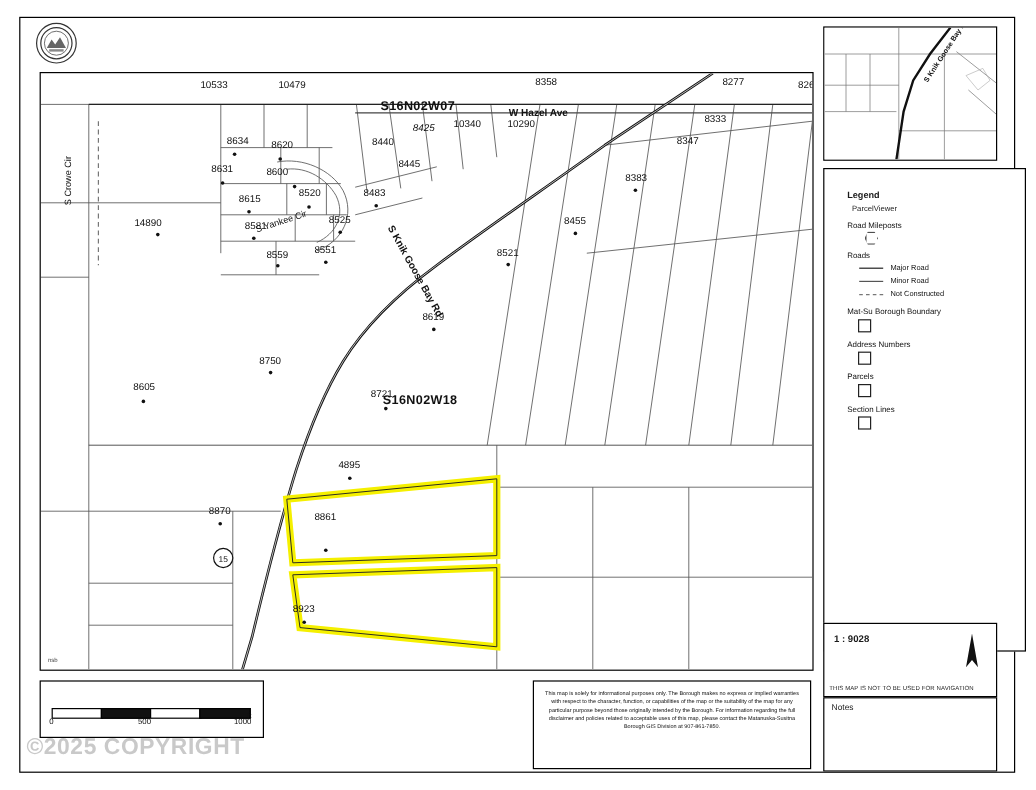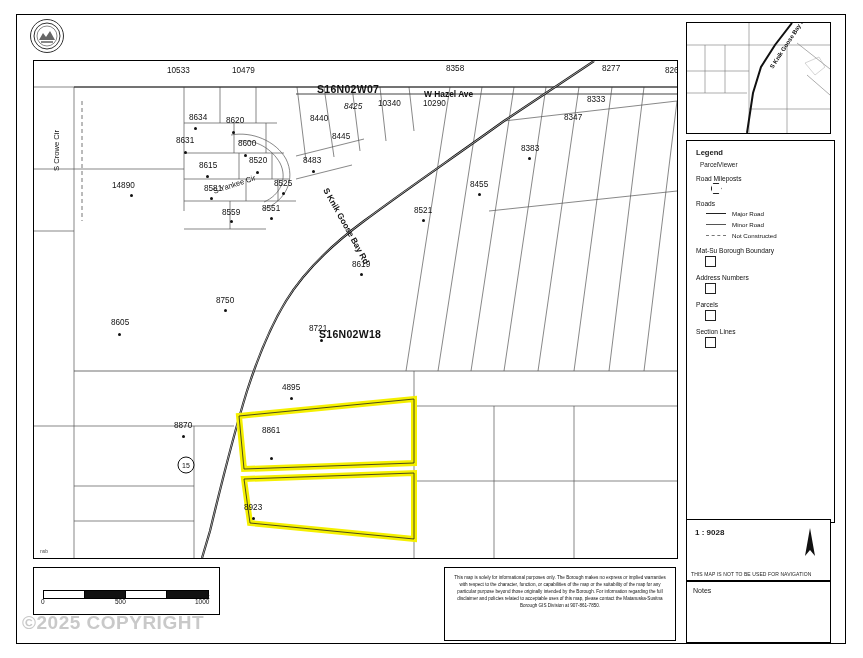--- a/index.html
+++ b/index.html
@@ -24,21 +24,21 @@
   .lbl.big{font-size:10.5px;font-weight:bold;letter-spacing:.3px;}
   .lbl.road{font-size:8.4px;font-weight:bold;}
   .dot{position:absolute;width:3px;height:3px;background:#111;border-radius:50%;}
 
   .mapcorner{position:absolute;left:6px;bottom:4px;font-size:5px;color:#444;}
 
   
   .inset{position:absolute;left:686px;top:22px;width:143px;height:110px;border:1px solid #000;background:#fff;overflow:hidden;}
 
   
-  .legend{position:absolute;left:686px;top:140px;width:143px;height:377px;border:1px solid #000;background:#fff;padding:2px;}
+  .legend{position:absolute;left:686px;top:140px;width:143px;height:377px;border:1px solid #000;background:#fff;padding:12px;}
   .legend-title{font-size:7.6px;font-weight:bold;margin:5px 0 4px 7px;}
   .legend-sub{font-size:6.4px;margin:0 0 3px 11px;color:#222;}
   .legend-grp{font-size:6.6px;margin:7px 0 2px 7px;color:#111;}
   .legend-row{display:flex;align-items:center;margin:2px 0 2px 16px;font-size:6.2px;color:#111;}
   .legend-row .swatch{width:22px;height:9px;margin-right:5px;display:flex;align-items:center;justify-content:center;}
   .hexmark{width:9px;height:9px;border:.9px solid #222;background:#fff;
            clip-path:polygon(25% 0,75% 0,100% 50%,75% 100%,25% 100%,0 50%);}
   .lineM{width:20px;height:0;border-top:1.6px solid #222;}
   .linem{width:20px;height:0;border-top:1px solid #555;}
   .lineNC{width:20px;height:0;border-top:1px dashed #777;}
@@ -198,21 +198,21 @@
     <div class="lbl" style="left:553px;top:34px;">8333</div>
     <div class="lbl" style="left:530px;top:52px;">8347</div>
     <div class="lbl" style="left:310px;top:41px;font-style:italic;">8425</div>
     <div class="lbl" style="left:344px;top:38px;">10340</div>
     <div class="lbl" style="left:389px;top:38px;">10290</div>
     <div class="lbl" style="left:276px;top:53px;">8440</div>
     <div class="lbl" style="left:298px;top:71px;">8445</div>
     <div class="lbl" style="left:155px;top:52px;">8634</div>
     <div class="lbl" style="left:192px;top:55px;">8620</div>
     <div class="lbl" style="left:142px;top:75px;">8631</div>
-    <div class="lbl" style="left:204px;top:78px;">8600</div>
+    <div class="lbl" style="left:188px;top:78px;">8600</div>
     <div class="lbl" style="left:165px;top:100px;">8615</div>
     <div class="lbl" style="left:215px;top:95px;">8520</div>
     <div class="lbl" style="left:269px;top:95px;">8483</div>
     <div class="lbl" style="left:170px;top:123px;">8581</div>
     <div class="lbl" style="left:240px;top:118px;">8525</div>
     <div class="lbl" style="left:487px;top:83px;">8383</div>
     <div class="lbl" style="left:436px;top:119px;">8455</div>
     <div class="lbl" style="left:188px;top:147px;">8559</div>
     <div class="lbl" style="left:228px;top:143px;">8551</div>
     <div class="lbl" style="left:78px;top:120px;">14890</div>

